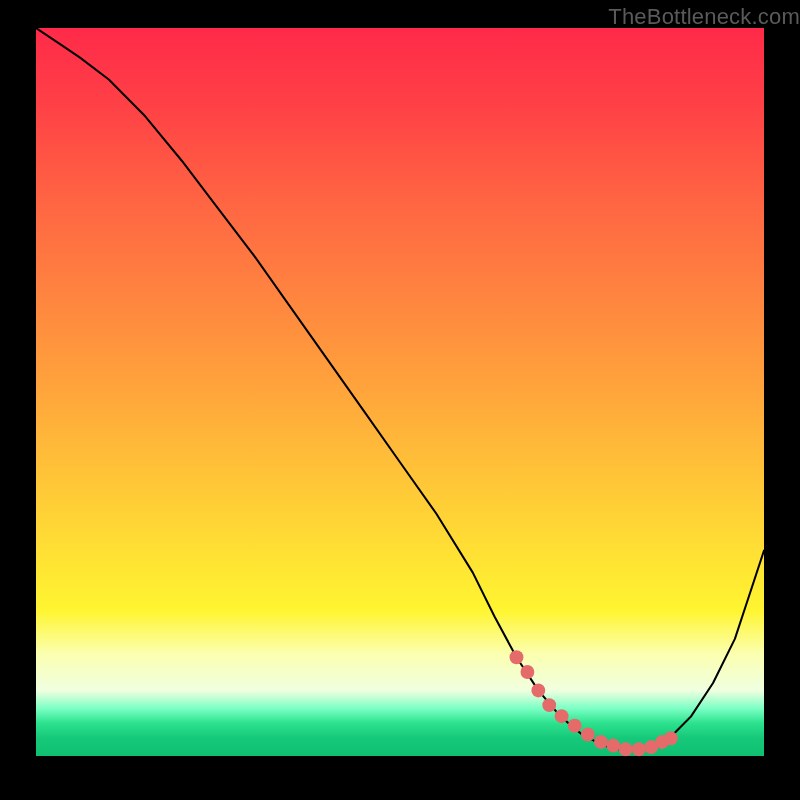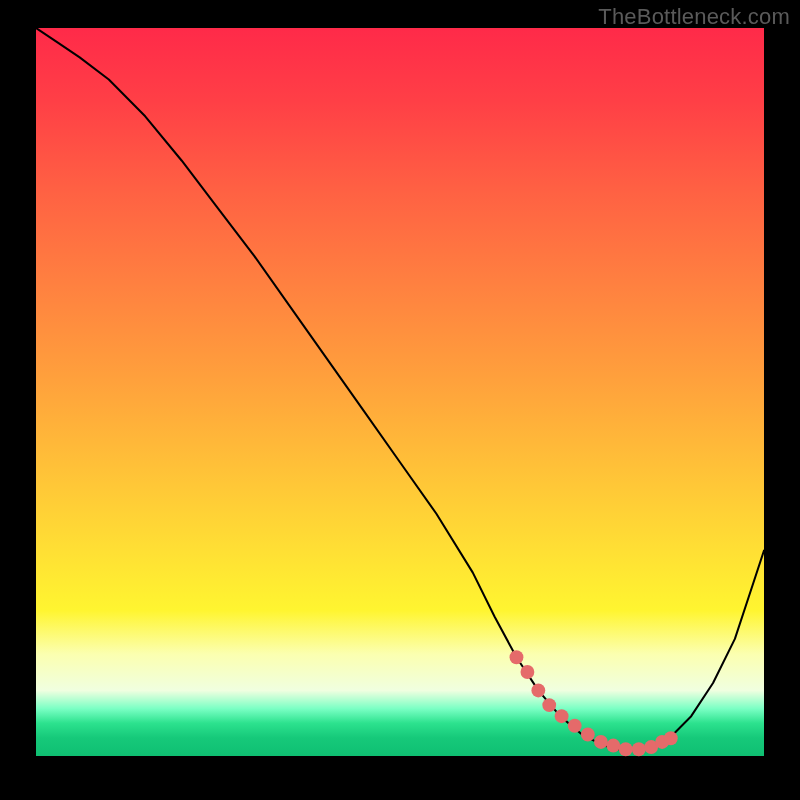--- a/index.html
+++ b/index.html
@@ -13,21 +13,21 @@
   }
   .frame {
     position: relative;
     width: 800px;
     height: 800px;
     background: #000000;
   }
   .watermark {
     position: absolute;
     top: 4px;
-    right: 10px;
+    right: 0;
     font-size: 22px;
     font-weight: 500;
     color: #5a5a5a;
     letter-spacing: 0.2px;
     z-index: 50;
   }
   .plot-area {
     position: absolute;
     left: 36px;
     top: 28px;

